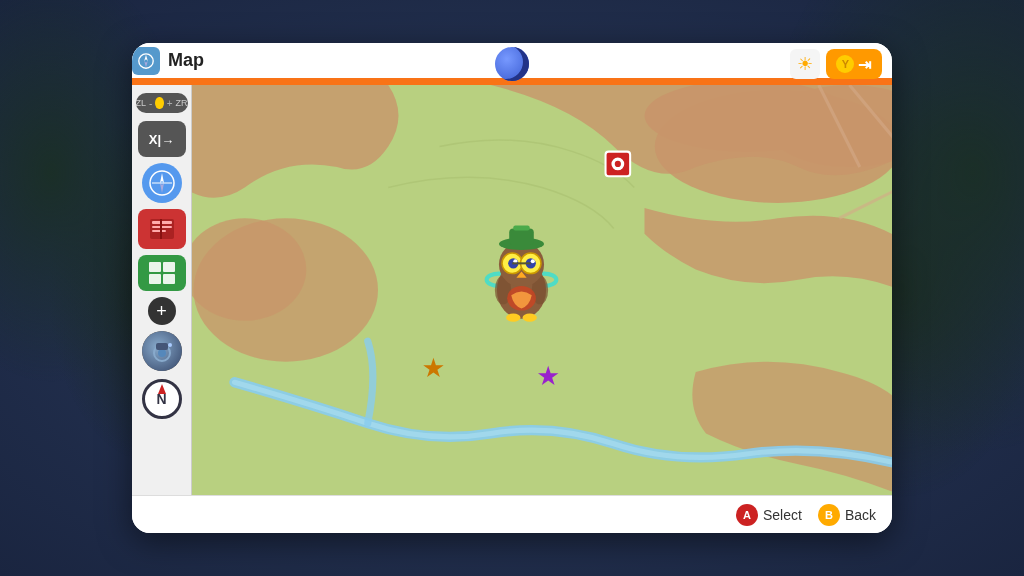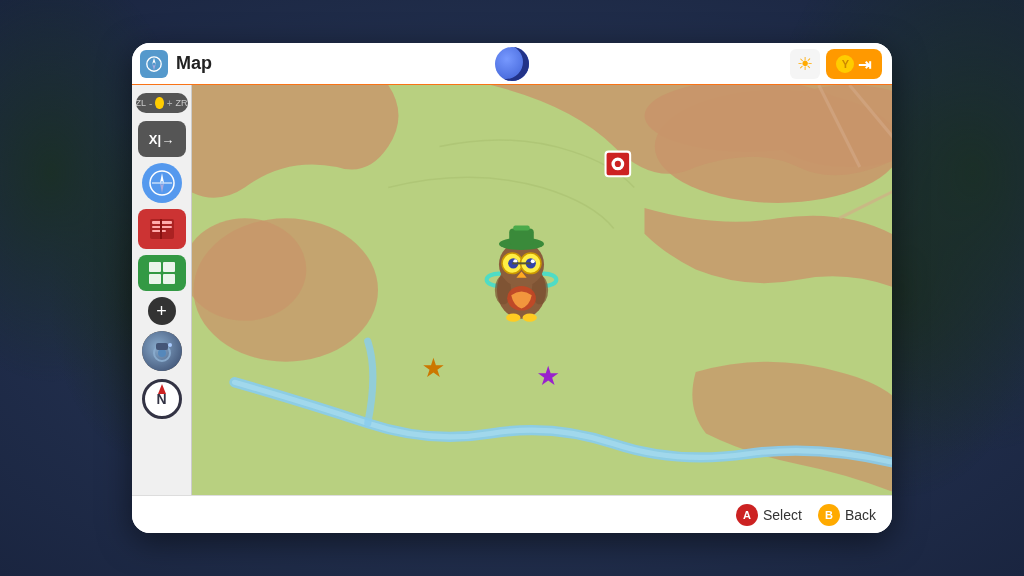--- a/index.html
+++ b/index.html
@@ -48,23 +48,23 @@
     
     .title-bar {
       position: absolute;
       top: 0;
       left: 0;
       right: 0;
       height: 42px;
       background: white;
       display: flex;
       align-items: center;
-      padding: 0 8px;
+      padding: 0 0;
       z-index: 20;
-      border-bottom: 1px solid #f97316;
+      border-bottom: 7px solid #f97316;
     }
 
     .map-icon-title {
       width: 28px;
       height: 28px;
       background: #5599cc;
       border-radius: 6px;
       display: flex;
       align-items: center;
       justify-content: center;

